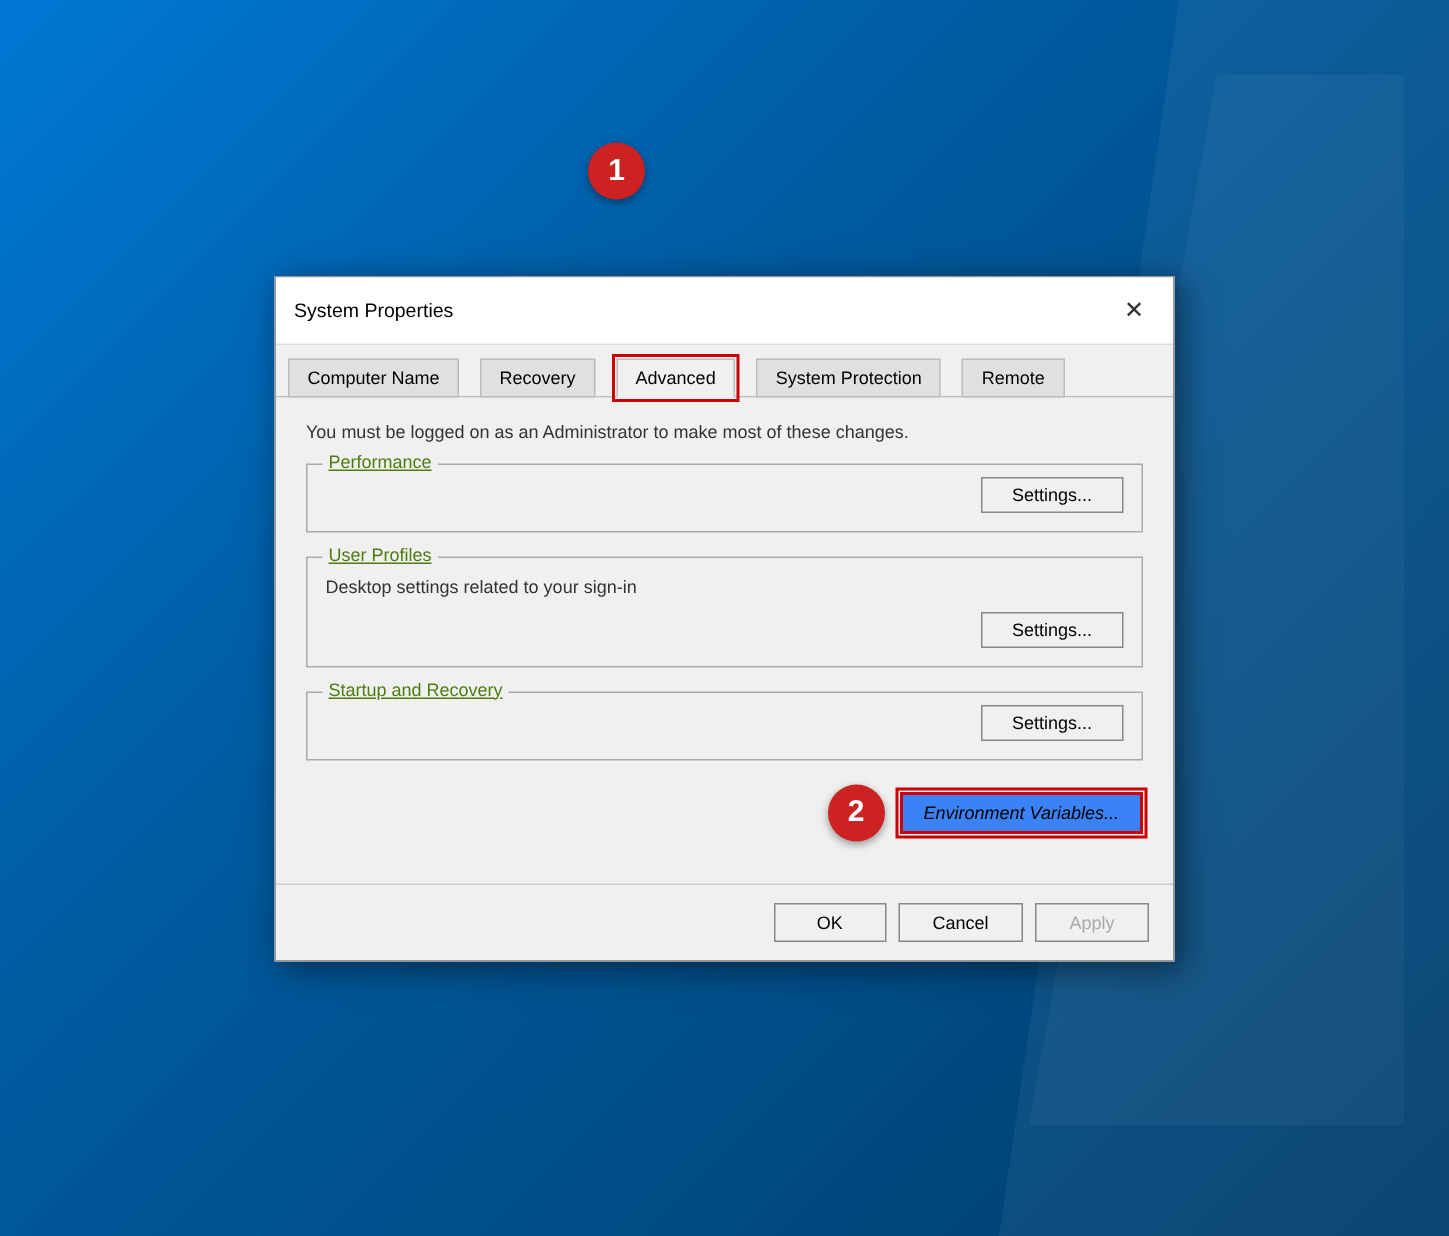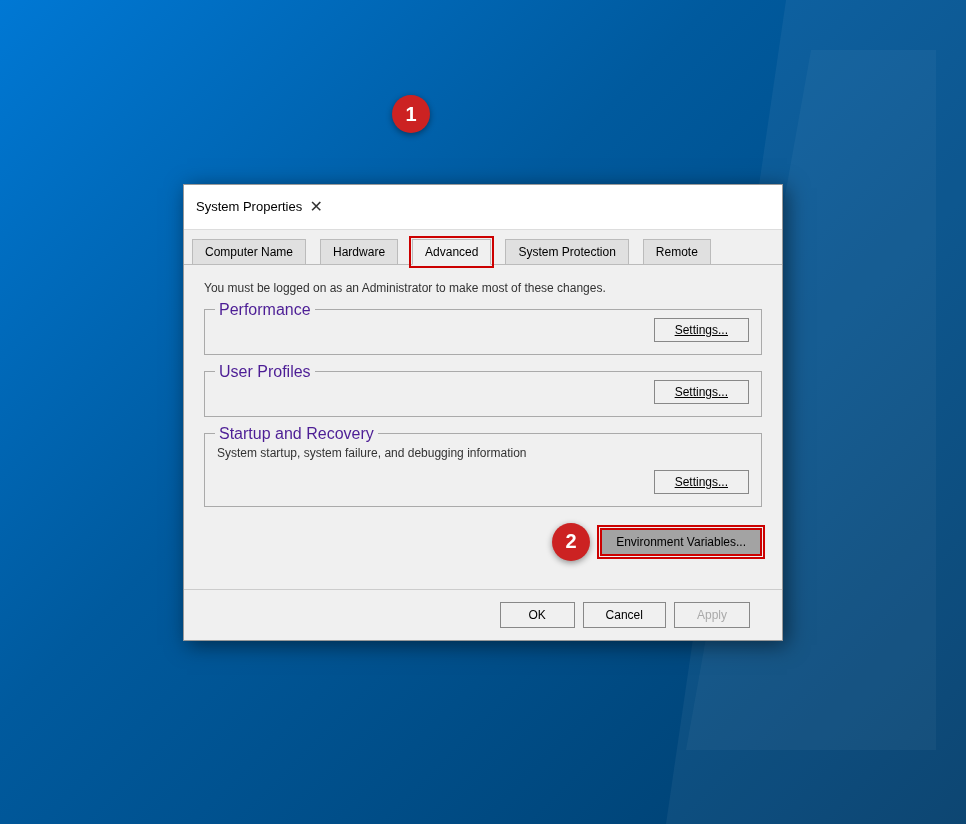--- a/index.html
+++ b/index.html
@@ -46,20 +46,21 @@
       box-shadow: 4px 4px 20px rgba(0,0,0,0.5);
       position: relative;
       z-index: 10;
     }
 
     .title-bar {
       background: #ffffff;
       padding: 8px 12px;
       display: flex;
       align-items: center;
+      justify-content: space-between;
       border-bottom: 1px solid #ddd;
     }
 
     .title-bar-text {
       font-size: 13px;
       font-weight: 400;
       color: #000;
     }
 
     .close-button {
@@ -120,56 +121,57 @@
       background: #f0f0f0;
       padding: 8px 12px 12px 12px;
     }
 
     .group-label {
       position: absolute;
       top: -9px;
       left: 10px;
       background: #f0f0f0;
       padding: 0 4px;
-      font-size: 16px;
-      color: #4c1d95;
+      font-size: 12px;
+      color: #4d7c0f;
+      text-decoration: underline;
     }
 
     .group-description {
       font-size: 12px;
       color: #333;
       margin-top: 4px;
       margin-bottom: 10px;
     }
 
     .settings-btn {
       display: block;
       margin-left: auto;
       padding: 4px 20px;
       font-size: 12px;
       background: #f0f0f0;
       border: 1px solid #888;
       cursor: pointer;
       min-width: 90px;
-      text-decoration: underline;
     }
 
     .env-button {
       padding: 5px 14px;
       font-size: 12px;
-      background: #a3a3a3;
+      background: #3b82f6;
       border: 2px solid #cc0000;
       cursor: pointer;
       outline: 2px solid #cc0000;
       outline-offset: 1px;
+      font-style: italic;
     }
 
     .bottom-bar {
       background: #f0f0f0;
-      padding: 12px 32px;
+      padding: 12px 16px;
       display: flex;
       align-items: center;
       justify-content: flex-end;
       gap: 8px;
       border-top: 1px solid #ccc;
     }
 
     .bottom-btn {
       padding: 5px 22px;
       font-size: 12px;
@@ -225,21 +227,21 @@
   <div class="title-bar">
     <span class="title-bar-text">System Properties</span>
     <button class="close-button">✕</button>
   </div>
 
   <div class="tab-bar">
     <div class="tab">
       <span>Computer Name</span>
     </div>
     <div class="tab">
-      <span>Hardware</span>
+      <span>Recovery</span>
     </div>
     <div class="tab active">
       <span>Advanced</span>
     </div>
     <div class="tab">
       <span>System Protection</span>
     </div>
     <div class="tab">
       <span>Remote</span>
     </div>
@@ -249,26 +251,26 @@
 
     <div class="info-text">You must be logged on as an Administrator to make most of these changes.</div>
 
     <div class="group-box">
       <span class="group-label">Performance</span>
       <button class="settings-btn">Settings...</button>
     </div>
 
     <div class="group-box">
       <span class="group-label">User Profiles</span>
+      <div class="group-description">Desktop settings related to your sign-in</div>
       <button class="settings-btn">Settings...</button>
     </div>
 
     <div class="group-box">
       <span class="group-label">Startup and Recovery</span>
-      <div class="group-description">System startup, system failure, and debugging information</div>
       <button class="settings-btn">Settings...</button>
     </div>
 
     <div class="badge-2-container">
       <div class="step-badge">2</div>
       <button class="env-button">Environment Variables...</button>
     </div>
 
   </div>
 

